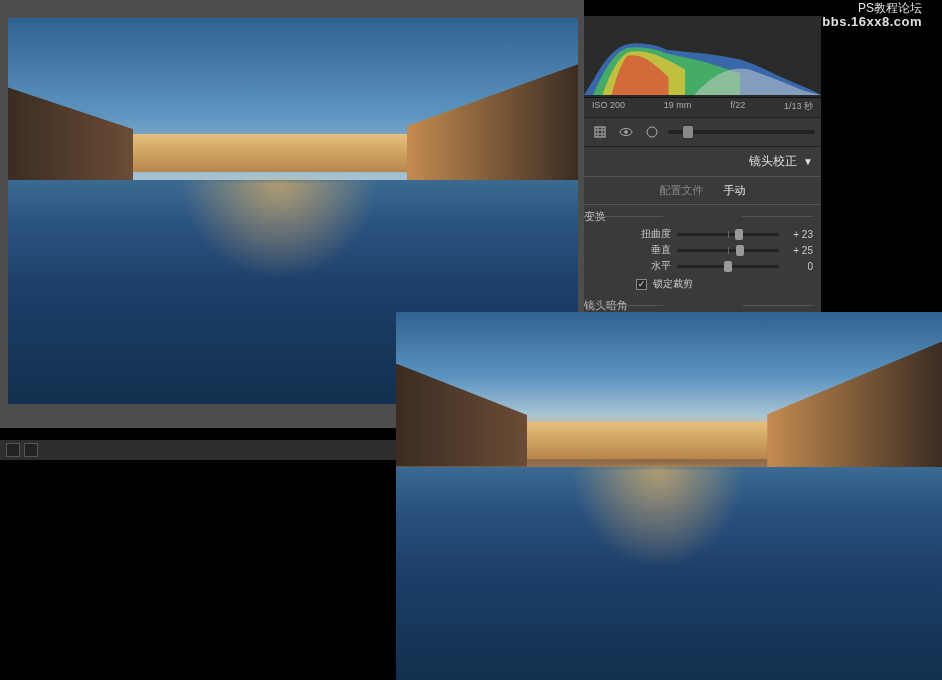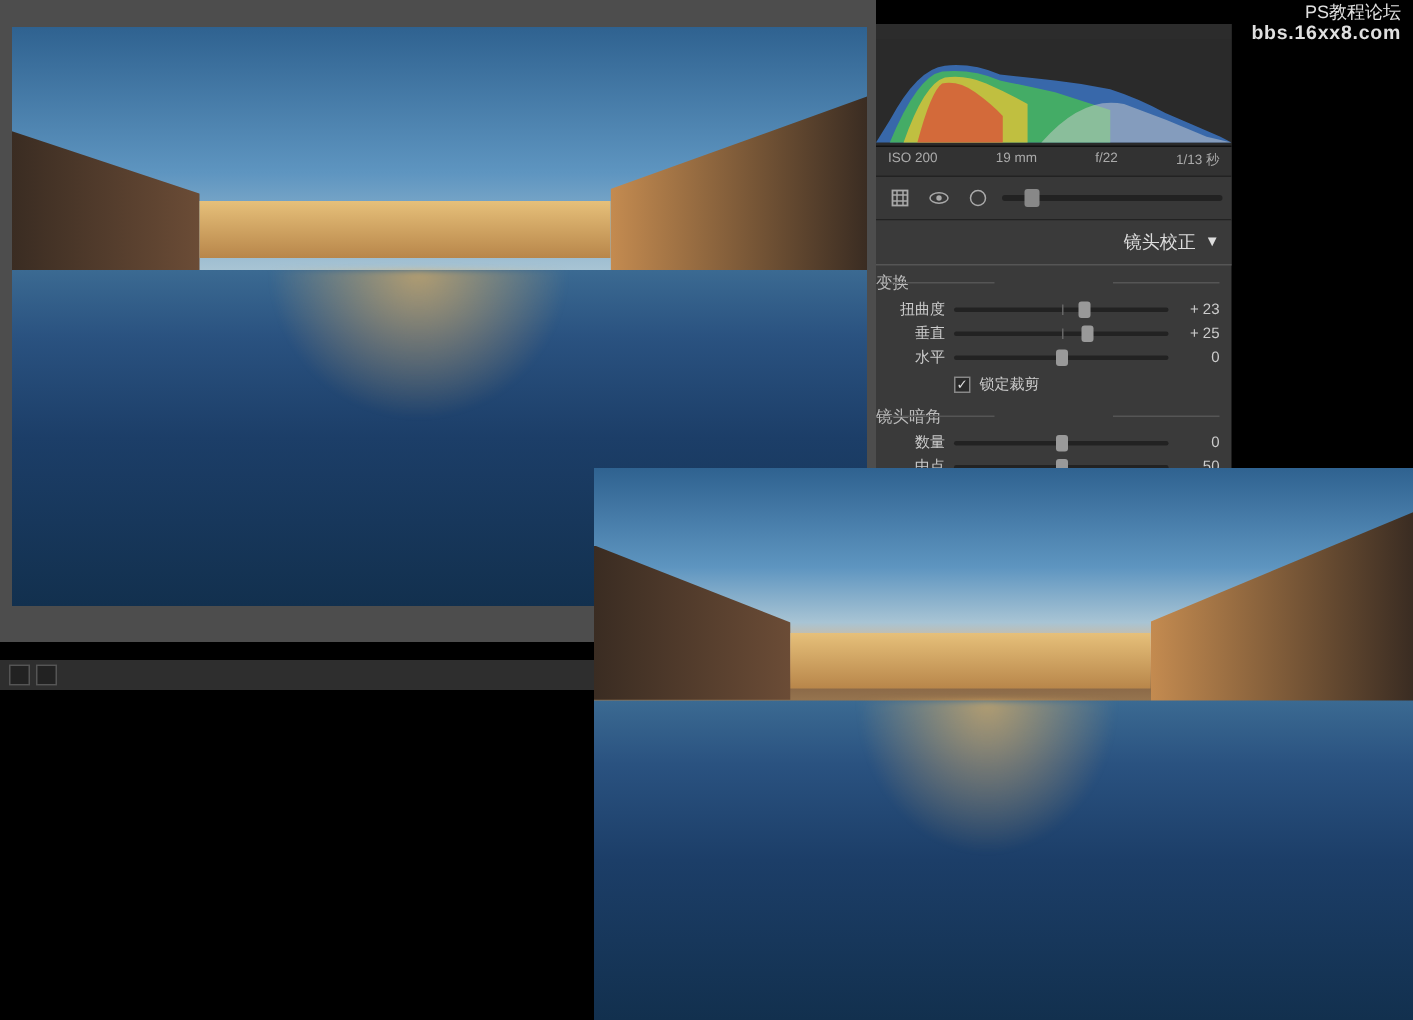--- a/index.html
+++ b/index.html
@@ -131,20 +131,21 @@
   .section-header::before, .section-header::after {
     content:""; position:absolute; top:50%; width:30%; height:1px; background:#555;
   }
   .section-header::before { left:8px; }
   .section-header::after { right:8px; }
   .slider-row {
     display:flex; align-items:center;
     padding: 1px 8px;
     gap: 6px;
     font-size:10px;
+    margin-left:41px;
   }
   .slider-label { width:38px; text-align:right; color:#ccc; }
   .slider-track {
     flex:1; height:3px; background:#222; position:relative; border-radius:2px;
   }
   .slider-handle {
     position:absolute; top:-4px; width:8px; height:11px;
     background:#999; border-radius:2px;
     transform:translateX(-50%);
   }
@@ -181,21 +182,21 @@
     position:absolute;
     left:396px; top:312px;
     width:546px; height:368px;
     background:#000;
   }
   .overlay-photo .ph {
     position:absolute; inset:0;
   }
 
   .watermark {
-    position:absolute; right:8px; top:2px;
+    position:absolute; right:20px; top:2px;
     text-align:right;
     color:#e0e0e0;
     font-size:11px;
     line-height:13px;
     text-shadow:0 0 2px #000;
     z-index:100;
     font-family: Arial, sans-serif;
   }
   .watermark .line1 { font-size:12px; }
   .watermark .line2 { font-size:13px; font-weight:bold; letter-spacing:0.5px; }
@@ -253,20 +254,24 @@
         </svg>
     </span>
     <div class="tool-slider-track">
       <div class="tool-slider-handle"></div>
     </div>
   </div>
   <div class="panel-title-row">
     <span>镜头校正</span>
     <span class="tri">▼</span>
   </div>
+  <div class="tabs-row">
+    <span>配置文件</span>
+    <span class="active">手动</span>
+  </div>
   <div class="section-header">变换</div>
 
   <div class="slider-row">
     <span class="slider-label">扭曲度</span>
     <div class="slider-track">
       <div class="slider-split"></div>
       <div class="slider-handle" style="left:61%"></div>
     </div>
     <span class="slider-value">+ 23</span>
   </div>

